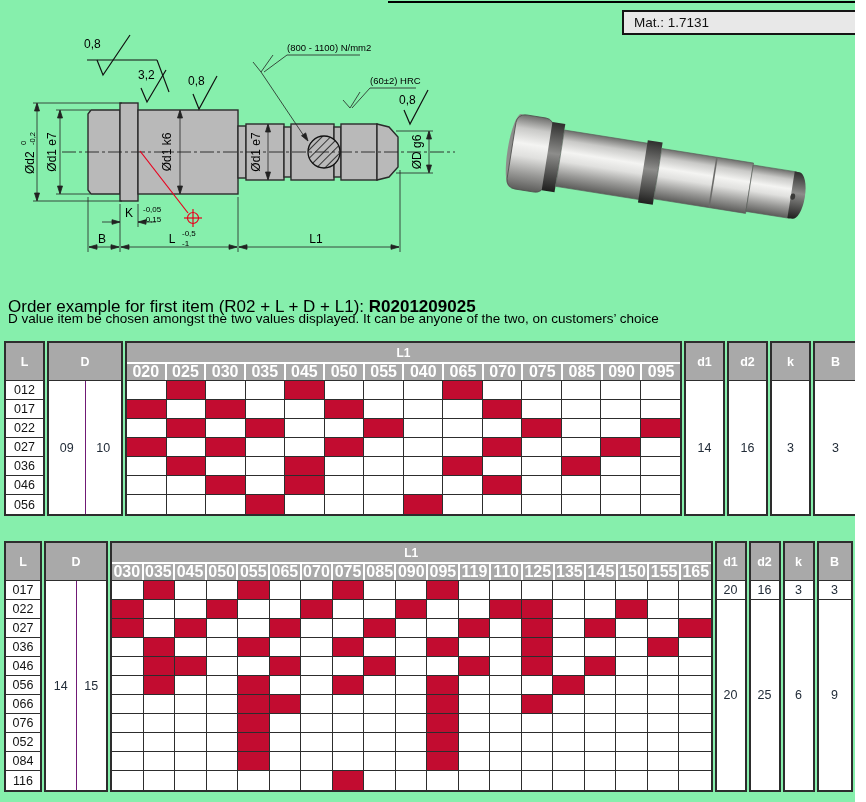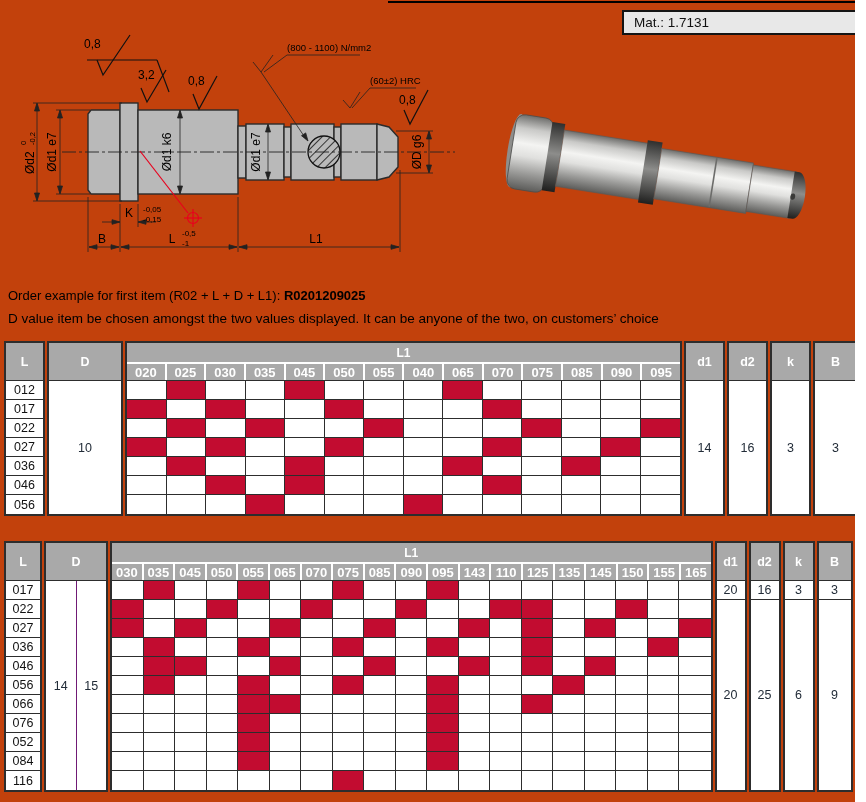--- a/index.html
+++ b/index.html
@@ -1,36 +1,36 @@
 <!DOCTYPE html>
 <html><head>
 <meta charset="utf-8">
 <style>
 *{box-sizing:border-box;margin:0;padding:0}
 html,body{width:866px;height:802px;background:#fff;font-family:"Liberation Sans",sans-serif}
-.page{position:relative;width:855px;height:802px;background:#c2410c;overflow:hidden}
+.page{position:relative;width:855px;height:802px;background:#86efac;overflow:hidden}
 .topline{position:absolute;left:388px;top:1px;width:478px;height:2px;background:#000}
 .mat-box{position:absolute;left:622px;top:10px;width:236px;height:25px;background:#e8e8e8;border:2px solid #141414;display:flex;align-items:center;padding-left:10px;font-size:13.5px;color:#111}
 .drawing-svg{position:absolute;left:0;top:0}
 .photo-svg{position:absolute;left:498px;top:98px}
-.order-line{position:absolute;left:8px;top:288px;font-size:13px;color:#000;white-space:nowrap}
+.order-line{position:absolute;left:8px;top:297px;font-size:17px;color:#000;white-space:nowrap}
 .order-line b{font-weight:700}
 .d-note{position:absolute;left:8px;top:311px;font-size:13.5px;color:#000;white-space:nowrap}
 .spec-table{position:absolute;left:4px;display:flex;gap:2px;align-items:flex-start}
 .t1{top:341px}.t2{top:541px}
 .col-group{border:2px solid #2d2d2d;background:#fff}
 .hdr{height:38px;background:#a9a9a9;color:#fff;font-weight:700;font-size:12.5px;display:flex;align-items:center;justify-content:center;border-bottom:1.5px solid #2d2d2d}
 .l-cell{display:flex;align-items:center;justify-content:center;font-size:12.5px;height:19px;border-bottom:1px solid #2d2d2d;color:#111}
 .l-cell:last-child{border-bottom:none}
 .d-body{display:flex}
 .d-half{flex:1;display:flex;align-items:center;justify-content:center;font-size:12.5px;color:#222c38}
 .d-half+.d-half{border-left:1px solid #701a75}
 .l1-hdr{height:19px;background:#a9a9a9;color:#fff;font-weight:700;font-size:12px;display:flex;align-items:center;justify-content:center}
 .l1-cols{display:flex;height:19px;border-top:2px solid #fff;border-bottom:1.5px solid #2d2d2d;background:#a9a9a9}
-.hc{flex:1;display:flex;align-items:center;justify-content:center;color:#fff;font-weight:700;font-size:13px;border-left:2px solid #fff}
+.hc{flex:1;display:flex;align-items:center;justify-content:center;color:#fff;font-weight:700;font-size:16px;border-left:2px solid #fff}
 .hc:first-child{border-left:none}
 .l1-grid{display:grid}
 .cell{height:19px;border-right:1px solid #2d2d2d;border-bottom:1px solid #2d2d2d;background:#fff}
 .cell.red{background:#c20c30}
 .cell.lastcol{border-right:none}
 .cell.lastrow{border-bottom:none}
 .spec-cell{display:flex;align-items:center;justify-content:center;font-size:12.5px;color:#222c38;border-bottom:1px solid #2d2d2d}
 .spec-cell:last-child{border-bottom:none}
 svg text{font-family:"Liberation Sans",sans-serif;fill:#000}
 </style>
@@ -217,20 +217,21 @@
           <div class="l-cell">022</div>
           <div class="l-cell">027</div>
           <div class="l-cell">036</div>
           <div class="l-cell">046</div>
           <div class="l-cell">056</div>
         </div>
     </div>
     <div class="col-group d-group" style="width: 76px;">
       <div class="hdr">D</div>
       <div class="d-body" style="height: 133px;">
+        <div class="d-half">09</div>
         <div class="d-half">10</div>
       </div>
     </div>
     <div class="col-group l1-group" style="width: 557px;">
       <div class="l1-hdr">L1</div>
       <div class="l1-cols">
           <div class="hc">020</div>
           <div class="hc">025</div>
           <div class="hc">030</div>
           <div class="hc">035</div>
@@ -403,21 +404,21 @@
           <div class="hc">035</div>
           <div class="hc">045</div>
           <div class="hc">050</div>
           <div class="hc">055</div>
           <div class="hc">065</div>
           <div class="hc">070</div>
           <div class="hc">075</div>
           <div class="hc">085</div>
           <div class="hc">090</div>
           <div class="hc">095</div>
-          <div class="hc">143</div>
+          <div class="hc">119</div>
           <div class="hc">110</div>
           <div class="hc">125</div>
           <div class="hc">135</div>
           <div class="hc">145</div>
           <div class="hc">150</div>
           <div class="hc">155</div>
           <div class="hc">165</div>
         </div>
       <div class="l1-grid" style="grid-template-columns: repeat(19, 1fr);">
           <div class="cell"></div>

